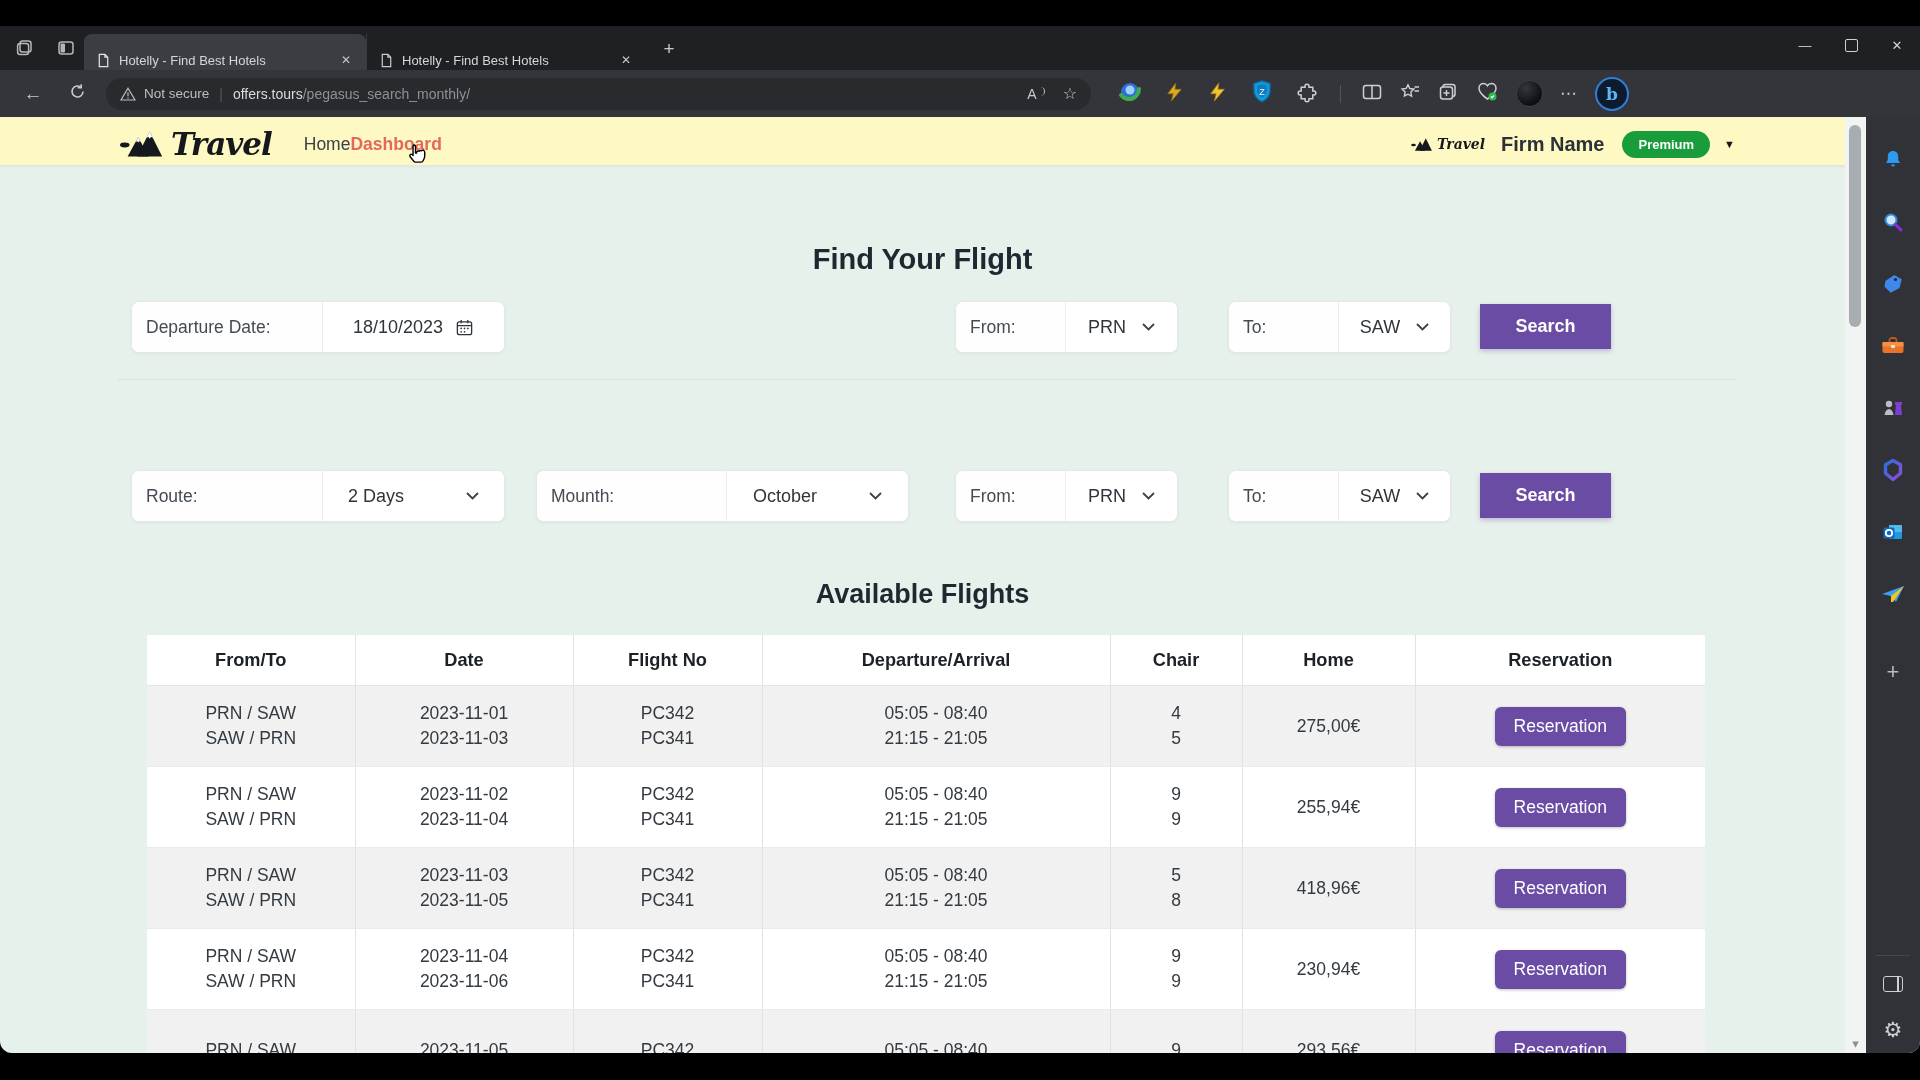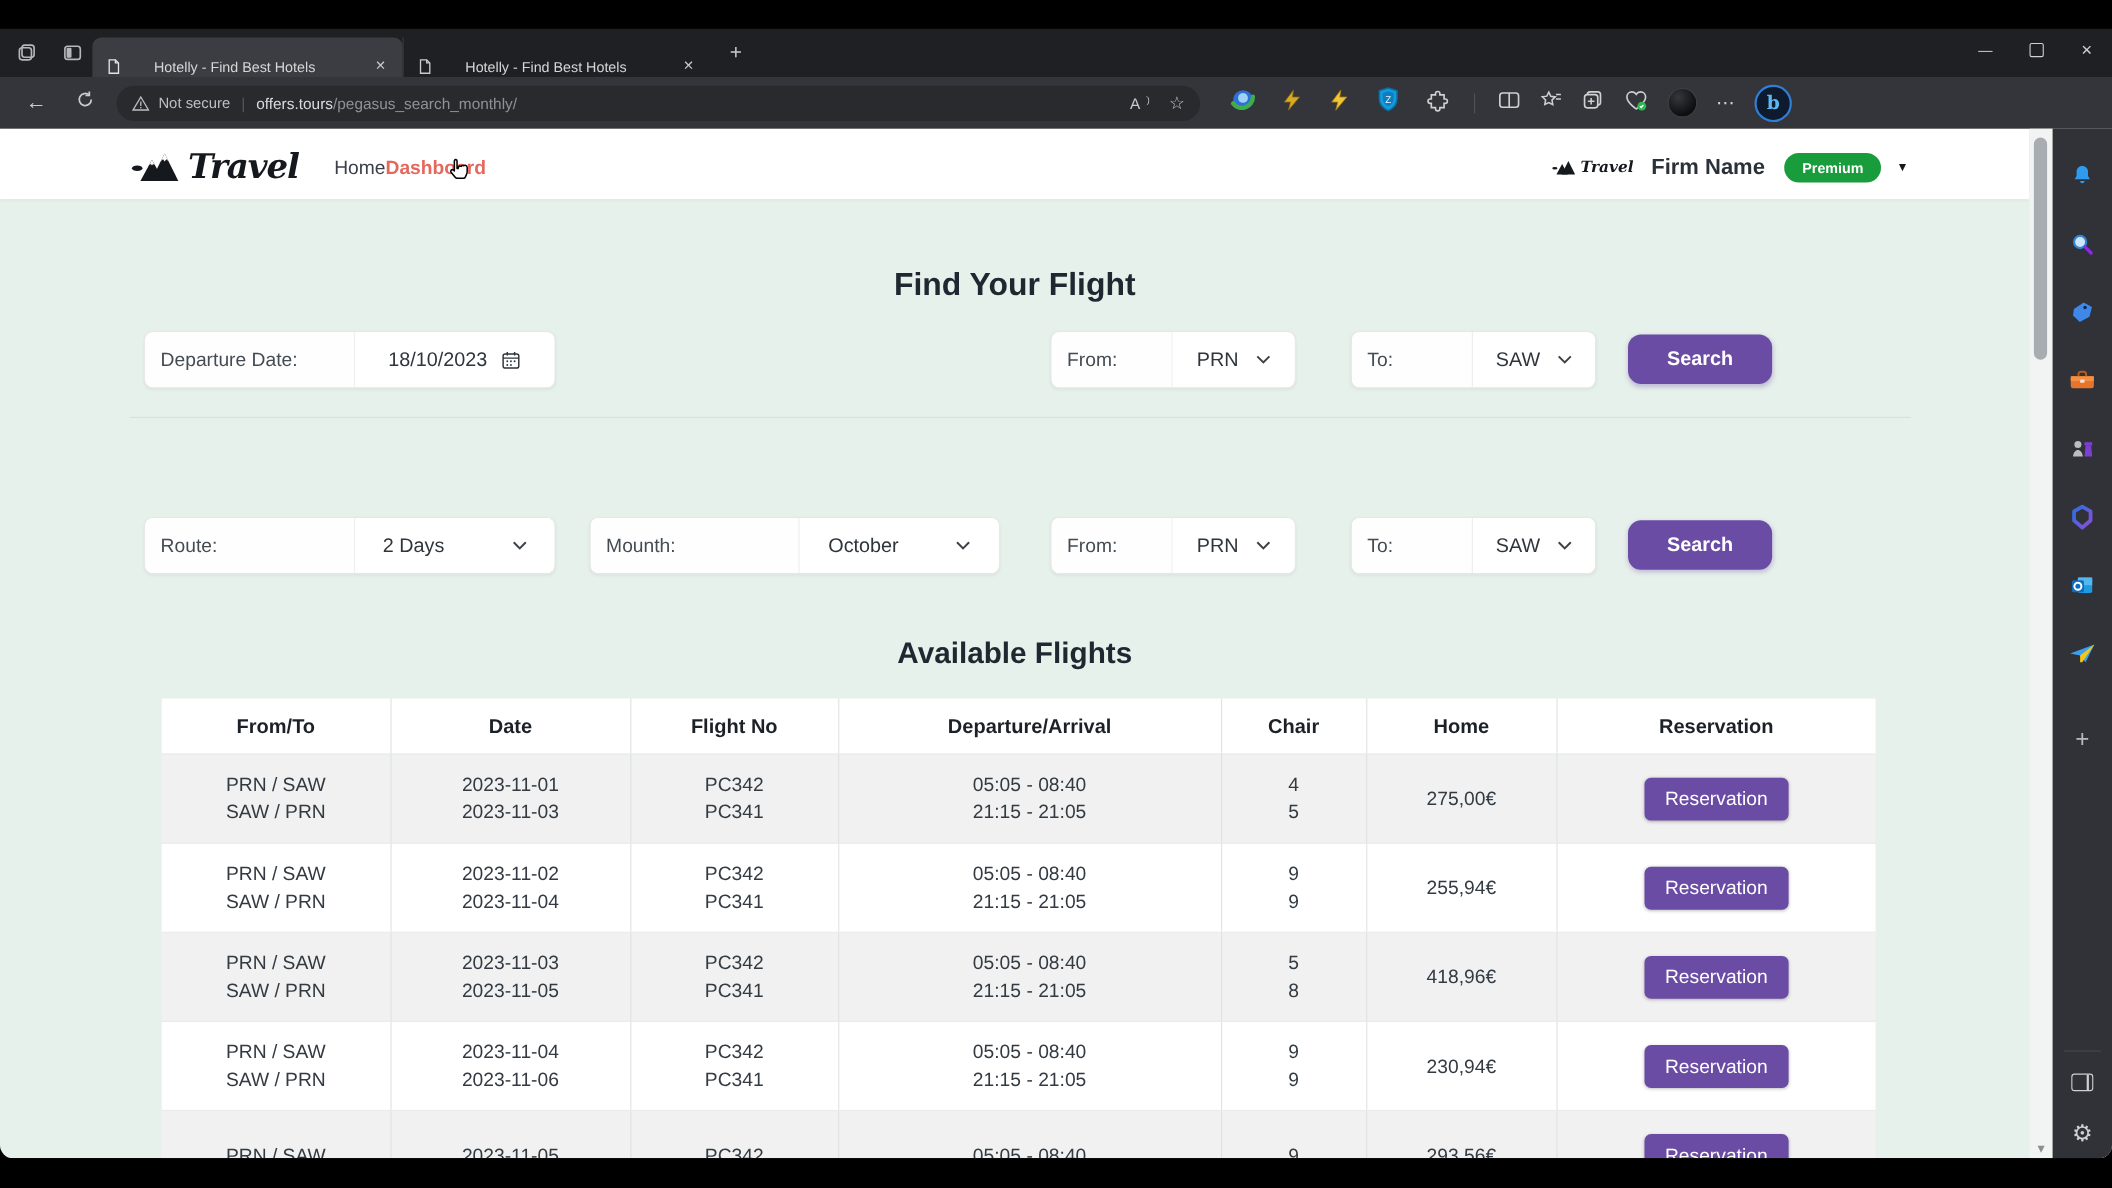--- a/index.html
+++ b/index.html
@@ -5,21 +5,21 @@
   html,body{margin:0;padding:0;background:#000;}
   .screen{position:relative;width:1920px;height:1080px;background:#000;overflow:hidden;
           font-family:"Liberation Sans",sans-serif;-webkit-font-smoothing:antialiased;}
   
   .browser{position:absolute;top:26px;left:0;width:1920px;height:1027px;background:#1f2023;
            border-radius:0 0 12px 12px;overflow:hidden;}
   
   .tabstrip{position:relative;height:44px;background:#1f2023;display:flex;align-items:flex-end;}
   .ts-icon{width:28px;height:28px;margin:0 4px 8px 10px;display:flex;align-items:center;justify-content:center;color:#b6b7b9;}
   .ts-icon svg{display:block;}
-  .tab{height:36px;display:flex;align-items:center;padding:16px 10px 0 12px;box-sizing:border-box;color:#d5d6d8;font-size:13px;gap:21px;}
+  .tab{height:36px;display:flex;align-items:center;padding:16px 10px 0 12px;box-sizing:border-box;color:#d5d6d8;font-size:13px;}
   .tab .t-title{white-space:nowrap;overflow:hidden;max-width:200px;margin:0 10px 0 8px;}
   .tab.active{background:#3c3d42;border-radius:8px 8px 0 0;width:282px;}
   .tab.inactive{width:280px;border-left:1px solid #3a3b3f;}
   .tab-close{color:#c7c8ca;font-size:12px;margin-left:auto;padding:2px 5px;border-radius:4px;}
   .newtab{color:#c7c8ca;font-size:19px;margin:0 0 8px 10px;width:26px;height:26px;display:flex;align-items:center;justify-content:center;}
   .win-controls{position:absolute;right:0;top:0;height:38px;display:flex;}
   .win-btn{width:46px;height:38px;display:flex;align-items:center;justify-content:center;color:#d0d1d3;font-size:13px;}
   .maxbox{width:11px;height:11px;border:1.2px solid #d0d1d3;border-radius:2px;display:inline-block;}
   
   .toolbar{height:47px;background:#34353a;display:flex;align-items:center;padding:0 8px 0 18px;box-sizing:border-box;}
@@ -49,21 +49,21 @@
   .pg-down{position:absolute;left:0;bottom:2px;width:21px;text-align:center;color:#8a8f94;font-size:13px;}
   
   .edge-sb{position:absolute;left:1866px;top:0;width:54px;height:936px;background:#313237;display:flex;flex-direction:column;align-items:center;}
   .sb-ic{width:30px;height:30px;margin-top:0;display:flex;align-items:center;justify-content:center;position:absolute;left:12px;}
   .sb-plus{color:#b9babd;font-size:22px;font-weight:300;}
   .sb-divider{position:absolute;left:10px;width:34px;height:1px;background:#46474c;}
   .sb-panel{width:18px;height:14px;border:1.6px solid #cfd0d2;border-radius:3px;position:relative;}
   .sb-panel::after{content:"";position:absolute;right:3px;top:0;bottom:0;width:1.6px;background:#cfd0d2;}
   .sb-gear{color:#cfd0d2;font-size:21px;}
   
-  .site-header{position:absolute;top:0;left:0;width:1845px;height:64px;background:#ffffff;box-shadow:0 1px 4px rgba(0,0,0,.07);
+  .site-header{position:absolute;top:0;left:0;width:1845px;height:48px;background:#fef9c3;box-shadow:0 1px 4px rgba(0,0,0,.07);
                display:flex;align-items:center;padding:6px 110px 0 119px;box-sizing:border-box;}
   .brand{display:flex;align-items:center;}
   .brand-word{font-family:"DejaVu Serif",serif;font-style:italic;font-weight:bold;font-size:31px;color:#15181c;margin-left:6px;letter-spacing:-1px;}
   .site-nav{display:flex;margin-left:32px;font-size:17.5px;color:#3a4047;}
   .nav-link{cursor:pointer;}
   .nav-link.active{color:#e4695c;font-weight:600;}
   .hdr-right{margin-left:auto;display:flex;align-items:center;}
   .mini-brand{display:flex;align-items:center;margin-right:16px;}
   .mini-word{font-family:"DejaVu Serif",serif;font-style:italic;font-weight:bold;font-size:14px;color:#15181c;margin-left:3px;}
   .firm-name{font-size:20px;font-weight:600;color:#2b3138;margin-right:18px;}
@@ -73,21 +73,21 @@
   .t1{top:126px;font-size:29px;}
   .t2{top:288px;font-size:30px;}
   .t3{top:462px;font-size:27px;}
   .form-group{position:absolute;height:52px;background:#fff;border:1px solid #e6e8e7;border-radius:8px;
               box-shadow:0 1px 3px rgba(0,0,0,.05);display:flex;align-items:stretch;box-sizing:border-box;overflow:hidden;justify-content:flex-end;}
   .fg-label{display:flex;align-items:center;padding-left:14px;font-size:17.5px;color:#454b52;border-right:1px solid #ececec;box-sizing:border-box;background:#fefefe;}
   .fg-value{display:flex;align-items:center;justify-content:center;gap:12px;flex:1;font-size:18px;color:#2f353b;background:#fff;}
   .chev{margin-left:4px;}
   .divider-line{position:absolute;top:262px;left:118px;width:1619px;height:1px;background:#d9dfdb;}
   .search-btn{position:absolute;width:131px;height:45px;background:#6a4ca4;color:#fff;font-size:18px;font-weight:600;
-              border:none;border-radius:12px;box-shadow:0 2px 5px rgba(106,76,164,.35);font-family:"Liberation Sans",sans-serif;}
+              border:none;border-radius:0;box-shadow:0 2px 5px rgba(106,76,164,.35);font-family:"Liberation Sans",sans-serif;}
   
   .flights{position:absolute;top:518px;left:147px;width:1558px;border-collapse:collapse;table-layout:fixed;font-family:"Liberation Sans",sans-serif;}
   .flights th{height:48px;background:#fff;font-size:18.2px;font-weight:700;color:#1c2127;border-right:1px solid #dfe3e1;border-bottom:1px solid #e3e6e4;}
   .flights th:last-child,.flights td:last-child{border-right:none;}
   .flights td{height:81px;text-align:center;vertical-align:middle;font-size:17.5px;color:#333a41;border-right:1px solid #dfe3e1;border-bottom:1px solid #e9ebea;padding:0;box-sizing:border-box;}
   .flights tbody tr:nth-child(odd){background:#f0f1f0;}
   .flights tbody tr:nth-child(even){background:#fff;}
   .cl{line-height:25px;}
   .c-price{font-size:18.5px;color:#2e3338;}
   .resv{background:#6a4ca4;color:#fff;border:none;border-radius:6px;padding:9px 19px;font-size:17.5px;

